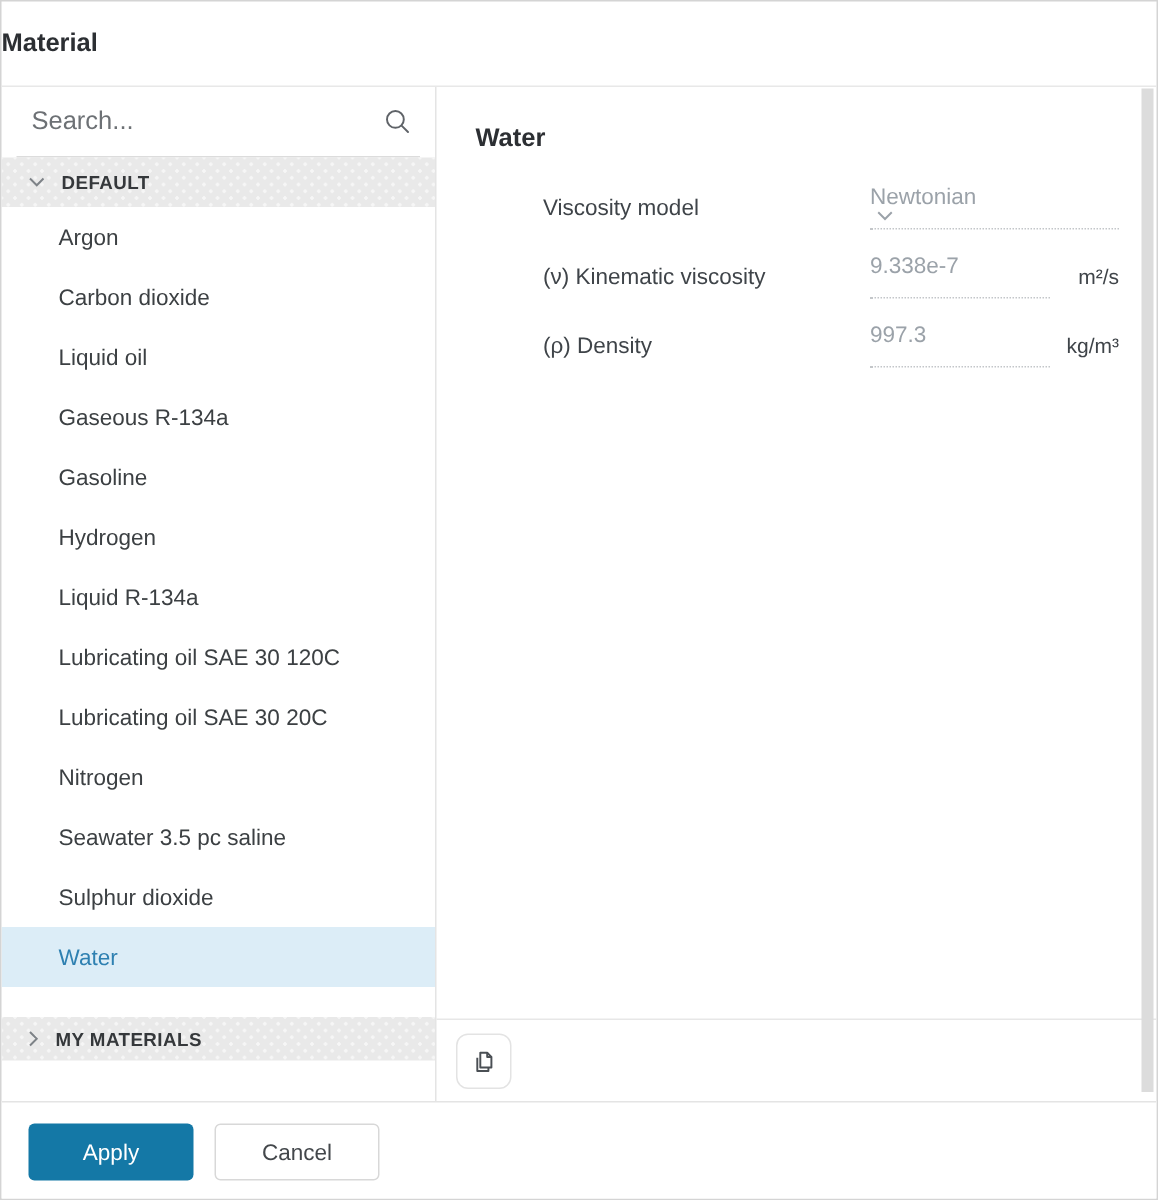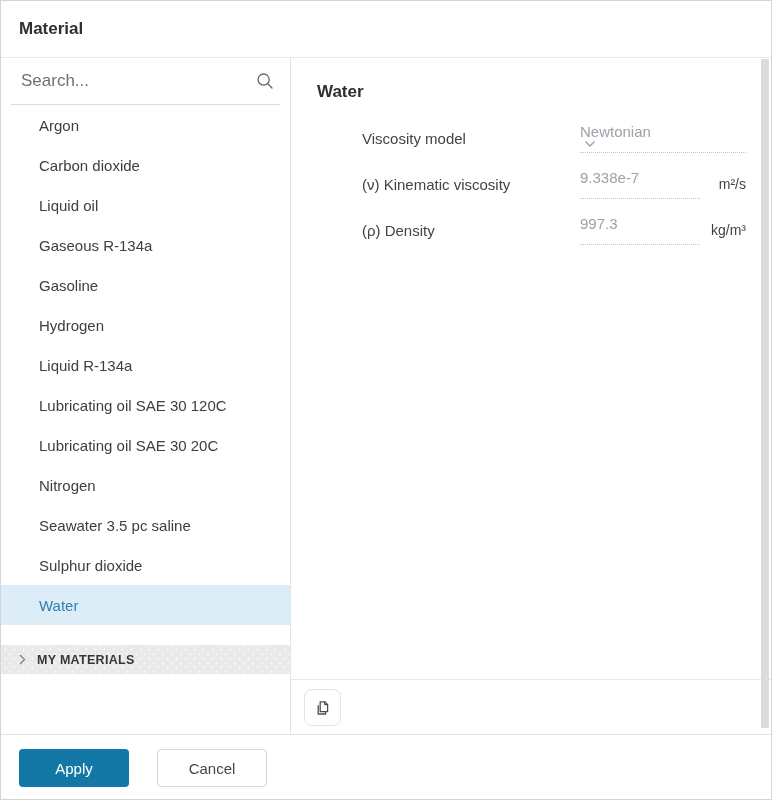--- a/index.html
+++ b/index.html
@@ -1,20 +1,20 @@
 <!DOCTYPE html>
 <html style="--accent: #1478a6; --selected-bg: #dcedf7; --selected-text: #2e80b1;"><head>
 <meta charset="utf-8">
 <style>
   html,body{margin:0;padding:0;background:#fff;}
   body{font-family:"Liberation Sans","DejaVu Sans",sans-serif;}
   .dialog{position:relative;width:772px;height:800px;box-sizing:border-box;border:1px solid #d4d4d4;background:#fff;overflow:hidden;}
 
   
-  .dialog-header{height:57px;box-sizing:border-box;border-bottom:1px solid #e8e8e8;display:flex;align-items:center;padding-left:18px;text-align:right;}
+  .dialog-header{height:57px;box-sizing:border-box;border-bottom:1px solid #e8e8e8;display:flex;align-items:center;text-align:right;}
   .dialog-title{font-size:17px;font-weight:700;color:#2c2f33;}
 
   
   .dialog-body{display:flex;height:676px;box-sizing:border-box;}
 
   
   .sidebar{width:290px;box-sizing:border-box;border-right:1px solid #e4e4e4;display:flex;flex-direction:column;overflow:hidden;flex-shrink:0;}
   .search-row{height:47px;box-sizing:border-box;padding:0 10px;flex-shrink:0;}
   .search-inner{height:100%;box-sizing:border-box;border-bottom:1px solid #dcdcdc;display:flex;align-items:center;padding:0 6px 0 8px;}
   .search-input{flex:1;border:none;outline:none;font-family:inherit;font-size:17px;color:#0c4a6e;background:transparent;}
@@ -43,21 +43,21 @@
   .value-box.is-select{width:166px;}
   .value-box.is-input{width:120px;}
   .value-input{border:none;outline:none;background:transparent;font-family:inherit;font-size:15px;color:#9ba2a9;width:100%;min-width:0;padding:0;}
   .select-chevron{display:flex;align-items:center;margin-left:4px;}
   .unit{width:46px;text-align:right;font-size:14px;color:#3f4449;white-space:nowrap;}
 
   .panel-actions{height:55px;box-sizing:border-box;border-top:1px solid #e7e7e7;display:flex;align-items:flex-start;padding:9px 0 0 13px;}
   .copy-btn{width:37px;height:37px;box-sizing:border-box;border:1px solid #e3e3e3;border-radius:8px;background:#fff;display:flex;align-items:center;justify-content:center;cursor:pointer;padding:0;}
 
   
-  .dialog-footer{height:67px;box-sizing:border-box;border-top:1px solid #e4e4e4;display:flex;align-items:center;padding-left:18px;gap:28px;background:#fff;}
+  .dialog-footer{height:67px;box-sizing:border-box;border-top:1px solid #e4e4e4;display:flex;align-items:center;padding-left:18px;gap:14px;background:#fff;}
   .btn{height:38px;width:110px;border-radius:4px;font-family:inherit;font-size:15px;cursor:pointer;}
   .btn-apply{background:var(--accent,#1478a6);color:#fff;border:none;}
   .btn-cancel{background:#fff;color:#43474b;border:1px solid #d8d8d8;}
 
   
   .scrollbar-thumb{position:absolute;top:58px;right:2px;width:8px;height:669px;background:#dcdcdc;}
 </style>
 </head>
 <body>
 
@@ -75,20 +75,28 @@
           <input class="search-input" type="text" placeholder="Search..." style="">
           <span class="search-icon">
             <svg width="18" height="18" viewBox="0 0 18 18">
               <circle cx="7.6" cy="7.6" r="5.6" fill="none" stroke="#5f6368" stroke-width="1.3"></circle>
               <line x1="11.9" y1="11.9" x2="16" y2="16" stroke="#5f6368" stroke-width="1.3" stroke-linecap="round"></line>
             </svg>
           </span>
         </div>
       </div>
 
+      <div class="group-header">
+        <span class="chev">
+          <svg width="11" height="7" viewBox="0 0 11 7">
+              <path d="M1 1l4.5 4.5L10 1" fill="none" stroke="#7d8287" stroke-width="1.3"></path>
+            </svg>
+        </span>
+        <span class="group-label">DEFAULT</span>
+      </div>
 
       <div class="mat-list">
           <div class="mat-item">Argon</div>
           <div class="mat-item">Carbon dioxide</div>
           <div class="mat-item">Liquid oil</div>
           <div class="mat-item">Gaseous R-134a</div>
           <div class="mat-item">Gasoline</div>
           <div class="mat-item">Hydrogen</div>
           <div class="mat-item">Liquid R-134a</div>
           <div class="mat-item">Lubricating oil SAE 30 120C</div>

